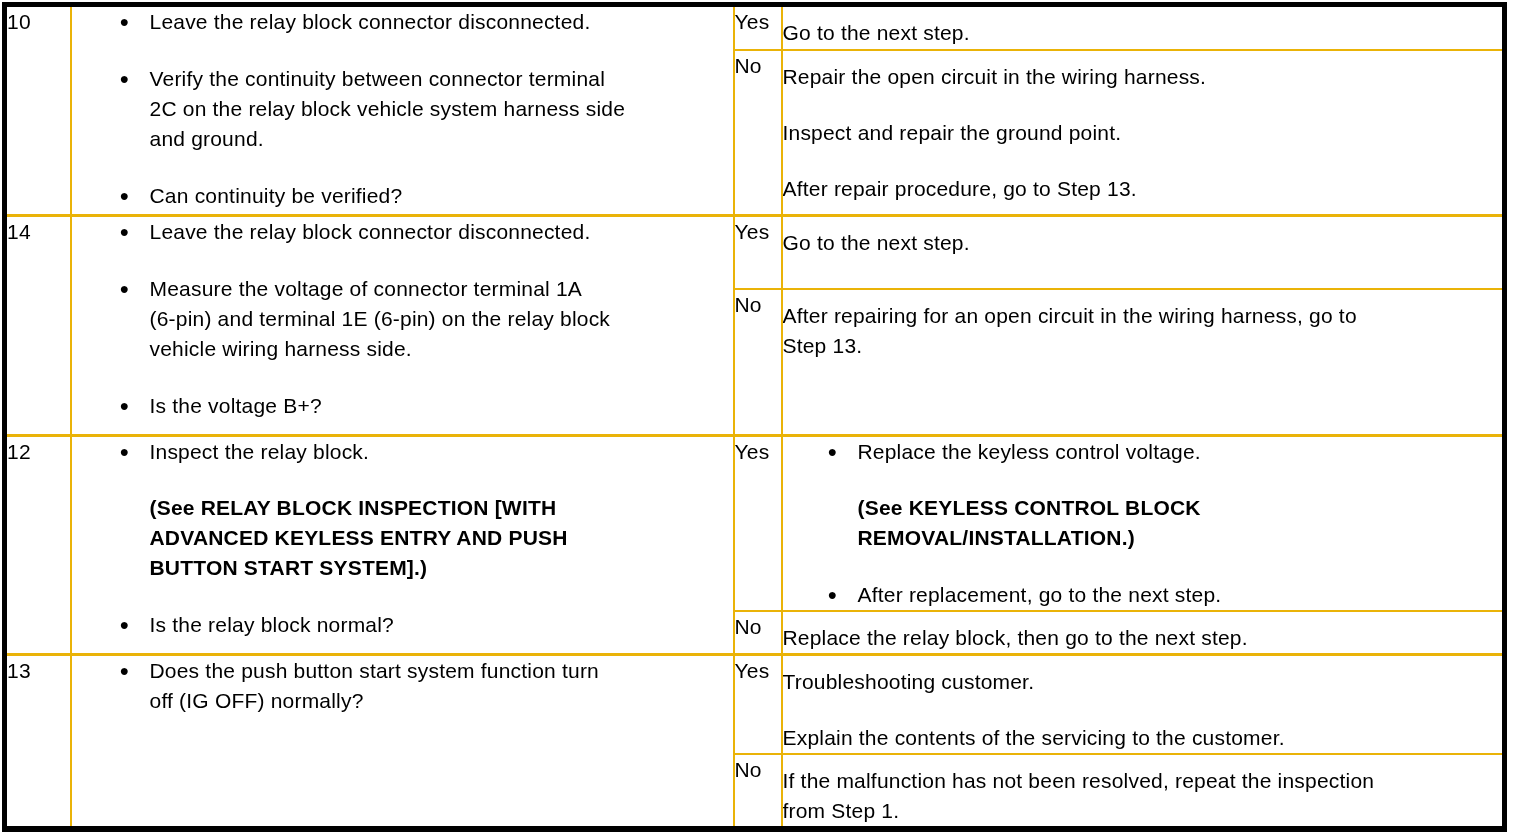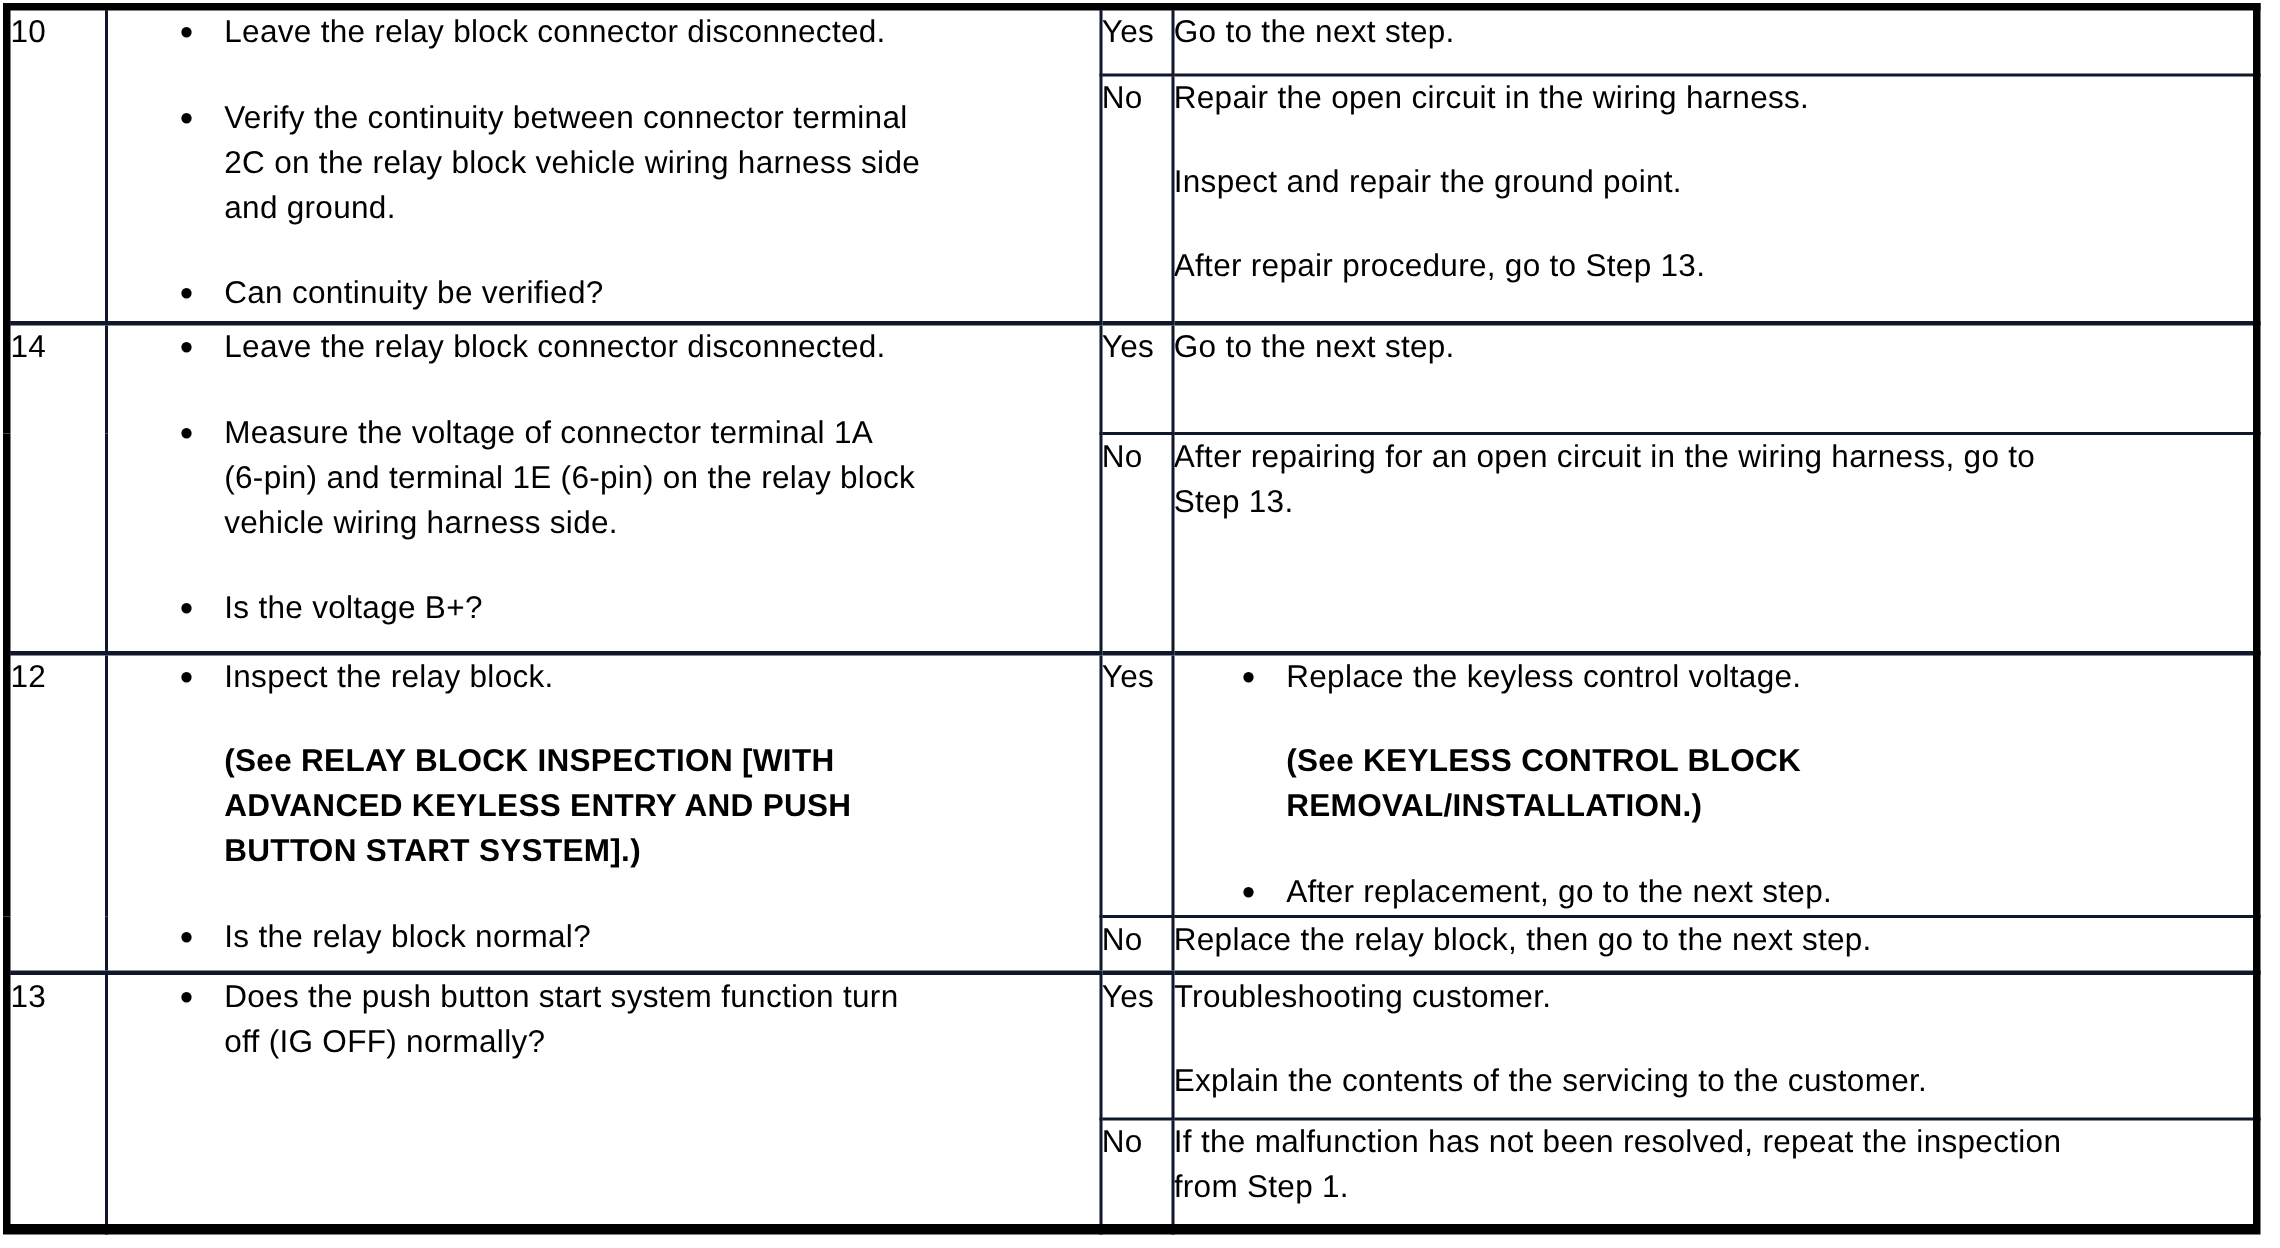--- a/index.html
+++ b/index.html
@@ -19,35 +19,35 @@
   }
   table.ts {
     border-collapse: collapse;
     table-layout: fixed;
     width: 1505px;
     margin: 2px 0 0 2px;
     border: 5px solid #000;
     border-bottom-width: 7px;
   }
   table.ts td {
-    border: 2px solid #0f172a;
+    border: 2px solid #eab308;
     vertical-align: top;
     padding: 0;
     overflow: hidden;
   }
   tr.major > td { border-top-width: 3px; }
 
   td.step       { padding: 7px 2px 0 9px; }
   td.inspection { padding: 8px 4px 0 0; }
   td.verdict    { padding: 7px 1px 0 4px; margin-left: 37px; }
   td.action     { padding: 7px 6px 0 7px; }
 
   .txt  { white-space: pre-line; }
   .para { margin-top: 26px; white-space: pre-line; }
-  .para:first-child { margin-top: 0; }
+  .para:first-child { margin-top: 11px; }
 
   .li {
     position: relative;
     padding-left: 78px;
     margin-top: 27px;
   }
   .li:first-child { margin-top: 0; }
   .bullet {
     position: absolute;
     left: 48px;
@@ -78,21 +78,21 @@
         <span>10</span>
       </td>
       <td class="inspection" rowspan="2">
         <div class="li">
           <span class="bullet">●</span>
           <div class="txt">Leave the relay block connector disconnected.</div>
         </div>
         <div class="li">
           <span class="bullet">●</span>
           <div class="txt">Verify the continuity between connector terminal
-2C on the relay block vehicle wiring harness side
+2C on the relay block vehicle system harness side
 and ground.</div>
         </div>
         <div class="li">
           <span class="bullet">●</span>
           <div class="txt">Can continuity be verified?</div>
         </div>
       </td>
       <td class="verdict">
         <span>Yes</span>
       </td>

